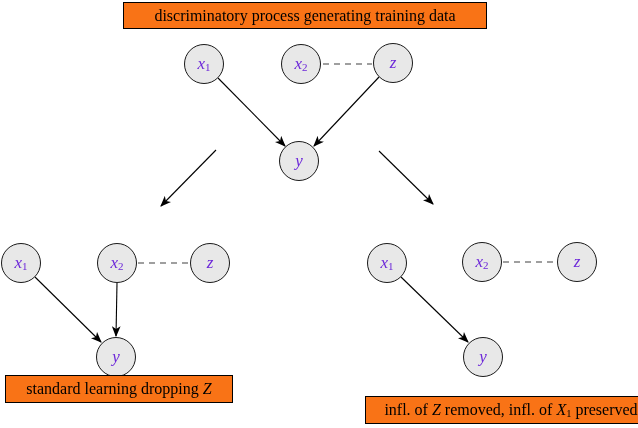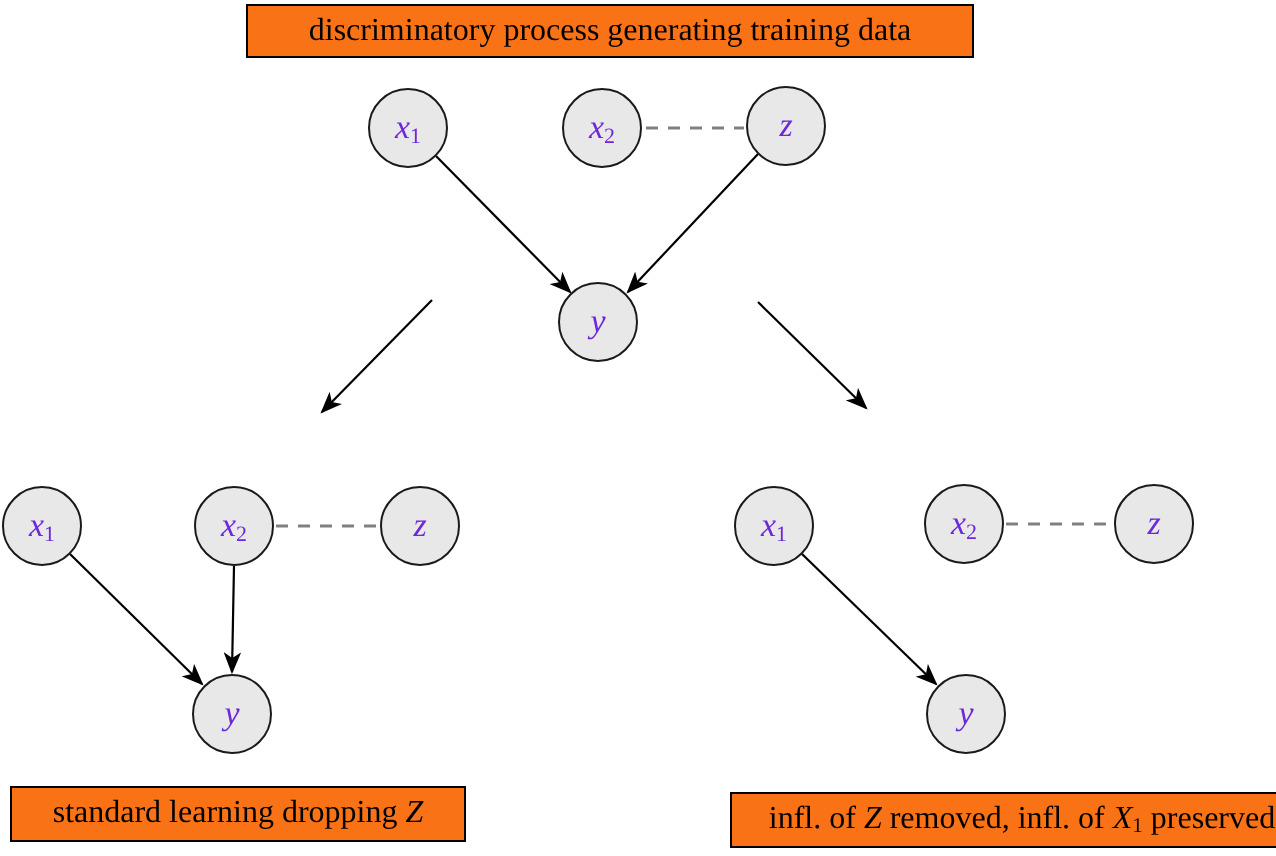--- a/index.html
+++ b/index.html
@@ -85,21 +85,21 @@
   <div class="node" style="left:462px;top:242px;">
       <span><i>x</i><sub>2</sub></span>
     </div>
   <div class="node" style="left:557px;top:242px;">
       <span><i>z</i></span>
     </div>
   <div class="node" style="left:463px;top:337px;">
       <span><i>y</i></span>
     </div>
 
-  <div class="box" style="left:5px;top:393px;width:228px;height:28px;">
+  <div class="box" style="left:5px;top:375px;width:228px;height:28px;">
     <span><span>standard learning dropping </span><i>Z</i></span>
   </div>
 
   <div class="box" style="left:365px;top:396px;width:292px;height:28px;">
     <span><span>infl. of </span><i>Z</i><span> removed, infl. of </span><i>X</i><sub>1</sub><span> preserved</span></span>
   </div>
 
 </div>
 
 </body></html>

